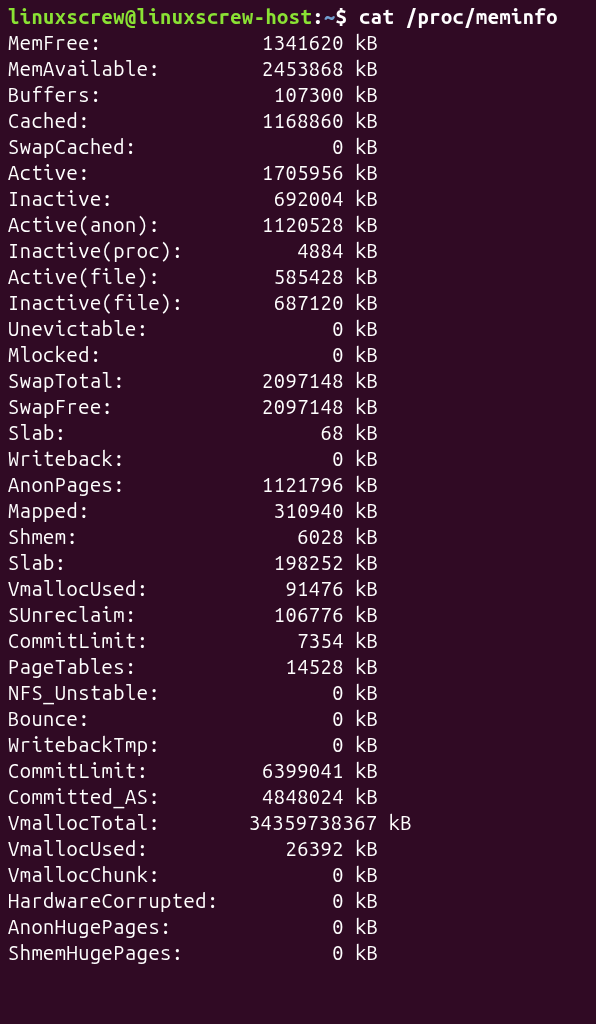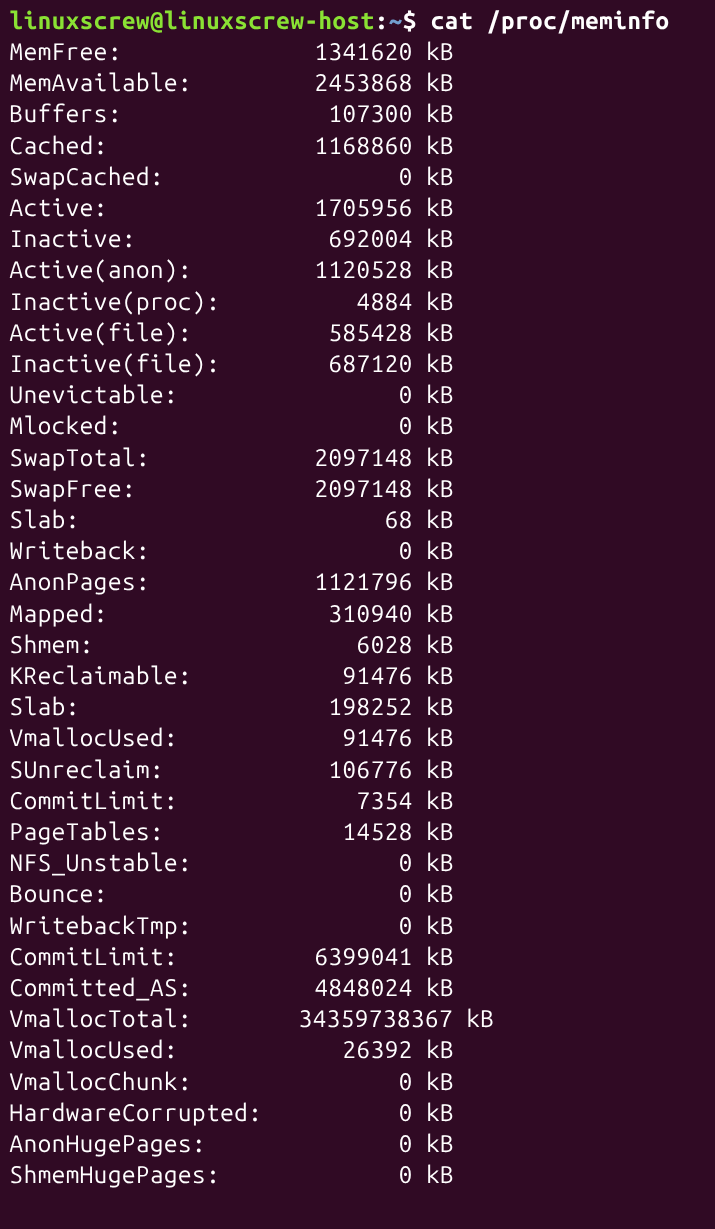--- a/index.html
+++ b/index.html
@@ -84,21 +84,20 @@
     <div class="output-line"><span class="key">Inactive(file):</span><span class="value value-narrow">687120</span><span class="unit">kB</span></div>
     <div class="output-line"><span class="key">Unevictable:</span><span class="value value-narrow">0</span><span class="unit">kB</span></div>
     <div class="output-line"><span class="key">Mlocked:</span><span class="value value-narrow">0</span><span class="unit">kB</span></div>
     <div class="output-line"><span class="key">SwapTotal:</span><span class="value value-narrow">2097148</span><span class="unit">kB</span></div>
     <div class="output-line"><span class="key">SwapFree:</span><span class="value value-narrow">2097148</span><span class="unit">kB</span></div>
     <div class="output-line"><span class="key">Slab:</span><span class="value value-narrow">68</span><span class="unit">kB</span></div>
     <div class="output-line"><span class="key">Writeback:</span><span class="value value-narrow">0</span><span class="unit">kB</span></div>
     <div class="output-line"><span class="key">AnonPages:</span><span class="value value-narrow">1121796</span><span class="unit">kB</span></div>
     <div class="output-line"><span class="key">Mapped:</span><span class="value value-narrow">310940</span><span class="unit">kB</span></div>
     <div class="output-line"><span class="key">Shmem:</span><span class="value value-narrow">6028</span><span class="unit">kB</span></div>
-    <div class="output-line"><span class="key">KReclaimable:</span><span class="value value-narrow">91476</span><span class="unit">kB</span></div>
     <div class="output-line"><span class="key">Slab:</span><span class="value value-narrow">198252</span><span class="unit">kB</span></div>
     <div class="output-line"><span class="key">VmallocUsed:</span><span class="value value-narrow">91476</span><span class="unit">kB</span></div>
     <div class="output-line"><span class="key">SUnreclaim:</span><span class="value value-narrow">106776</span><span class="unit">kB</span></div>
     <div class="output-line"><span class="key">CommitLimit:</span><span class="value value-narrow">7354</span><span class="unit">kB</span></div>
     <div class="output-line"><span class="key">PageTables:</span><span class="value value-narrow">14528</span><span class="unit">kB</span></div>
     <div class="output-line"><span class="key">NFS_Unstable:</span><span class="value value-narrow">0</span><span class="unit">kB</span></div>
     <div class="output-line"><span class="key">Bounce:</span><span class="value value-narrow">0</span><span class="unit">kB</span></div>
     <div class="output-line"><span class="key">WritebackTmp:</span><span class="value value-narrow">0</span><span class="unit">kB</span></div>
     <div class="output-line"><span class="key">CommitLimit:</span><span class="value value-narrow">6399041</span><span class="unit">kB</span></div>
     <div class="output-line"><span class="key">Committed_AS:</span><span class="value value-narrow">4848024</span><span class="unit">kB</span></div>

